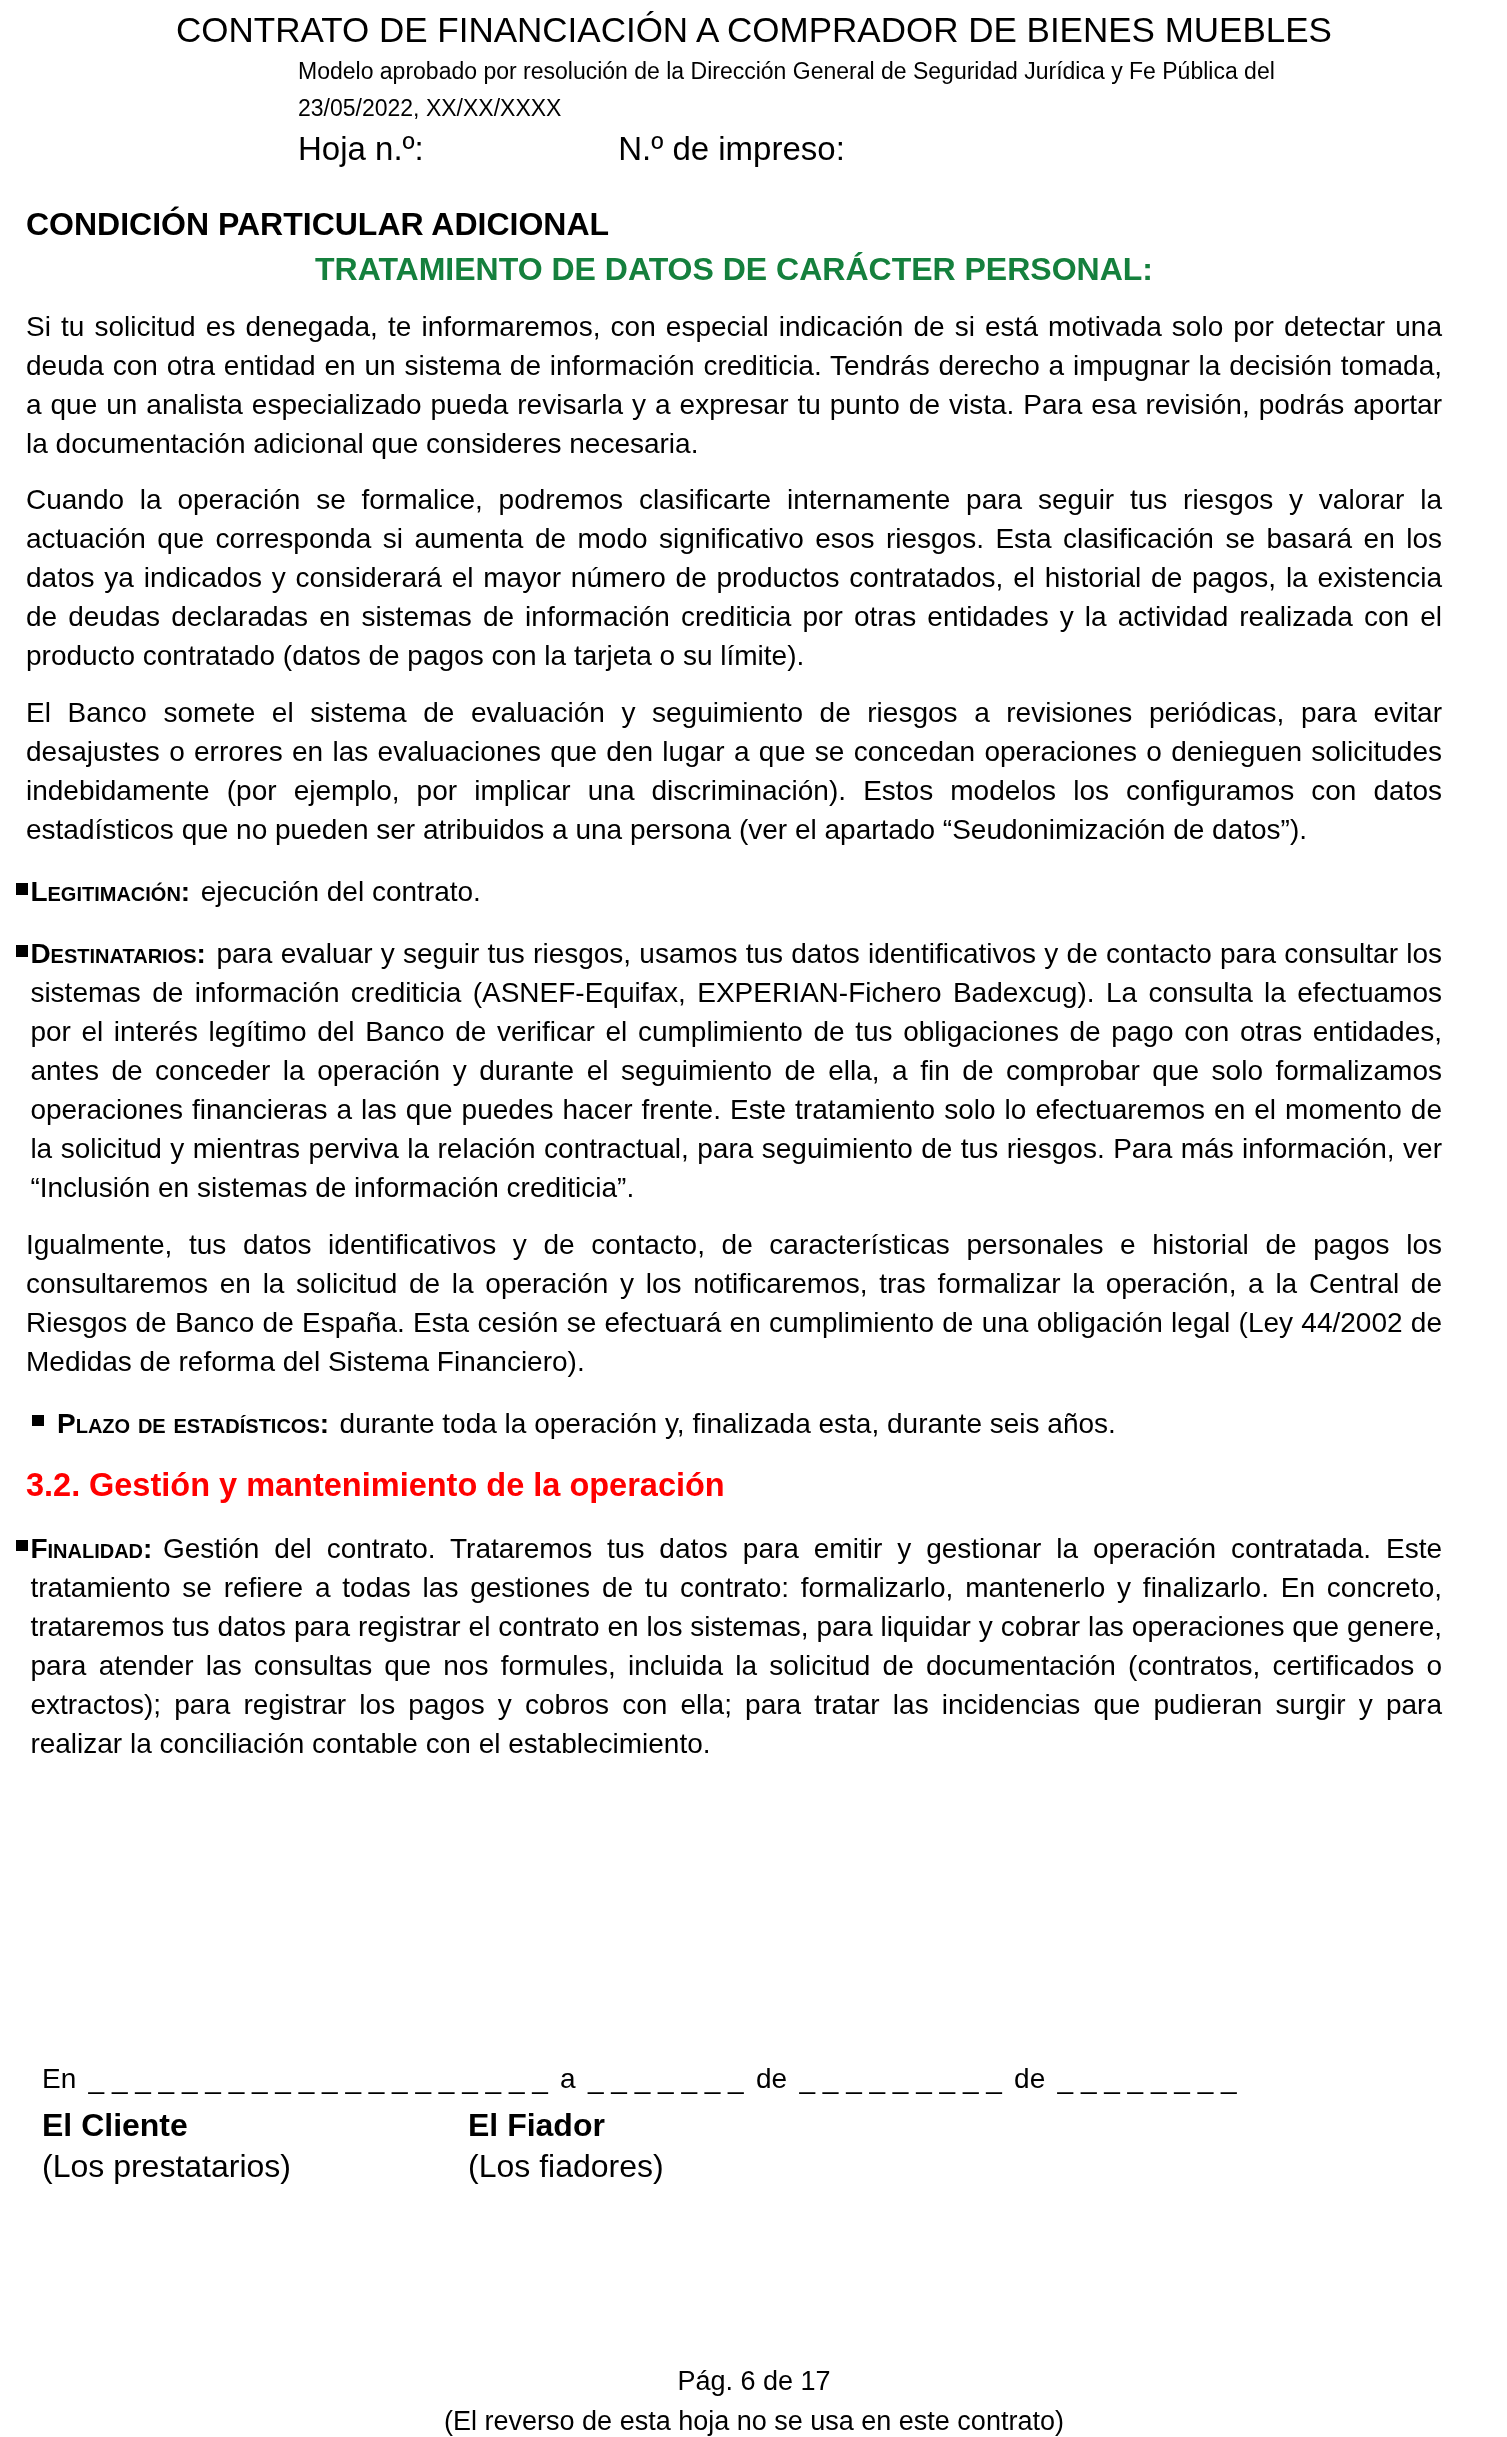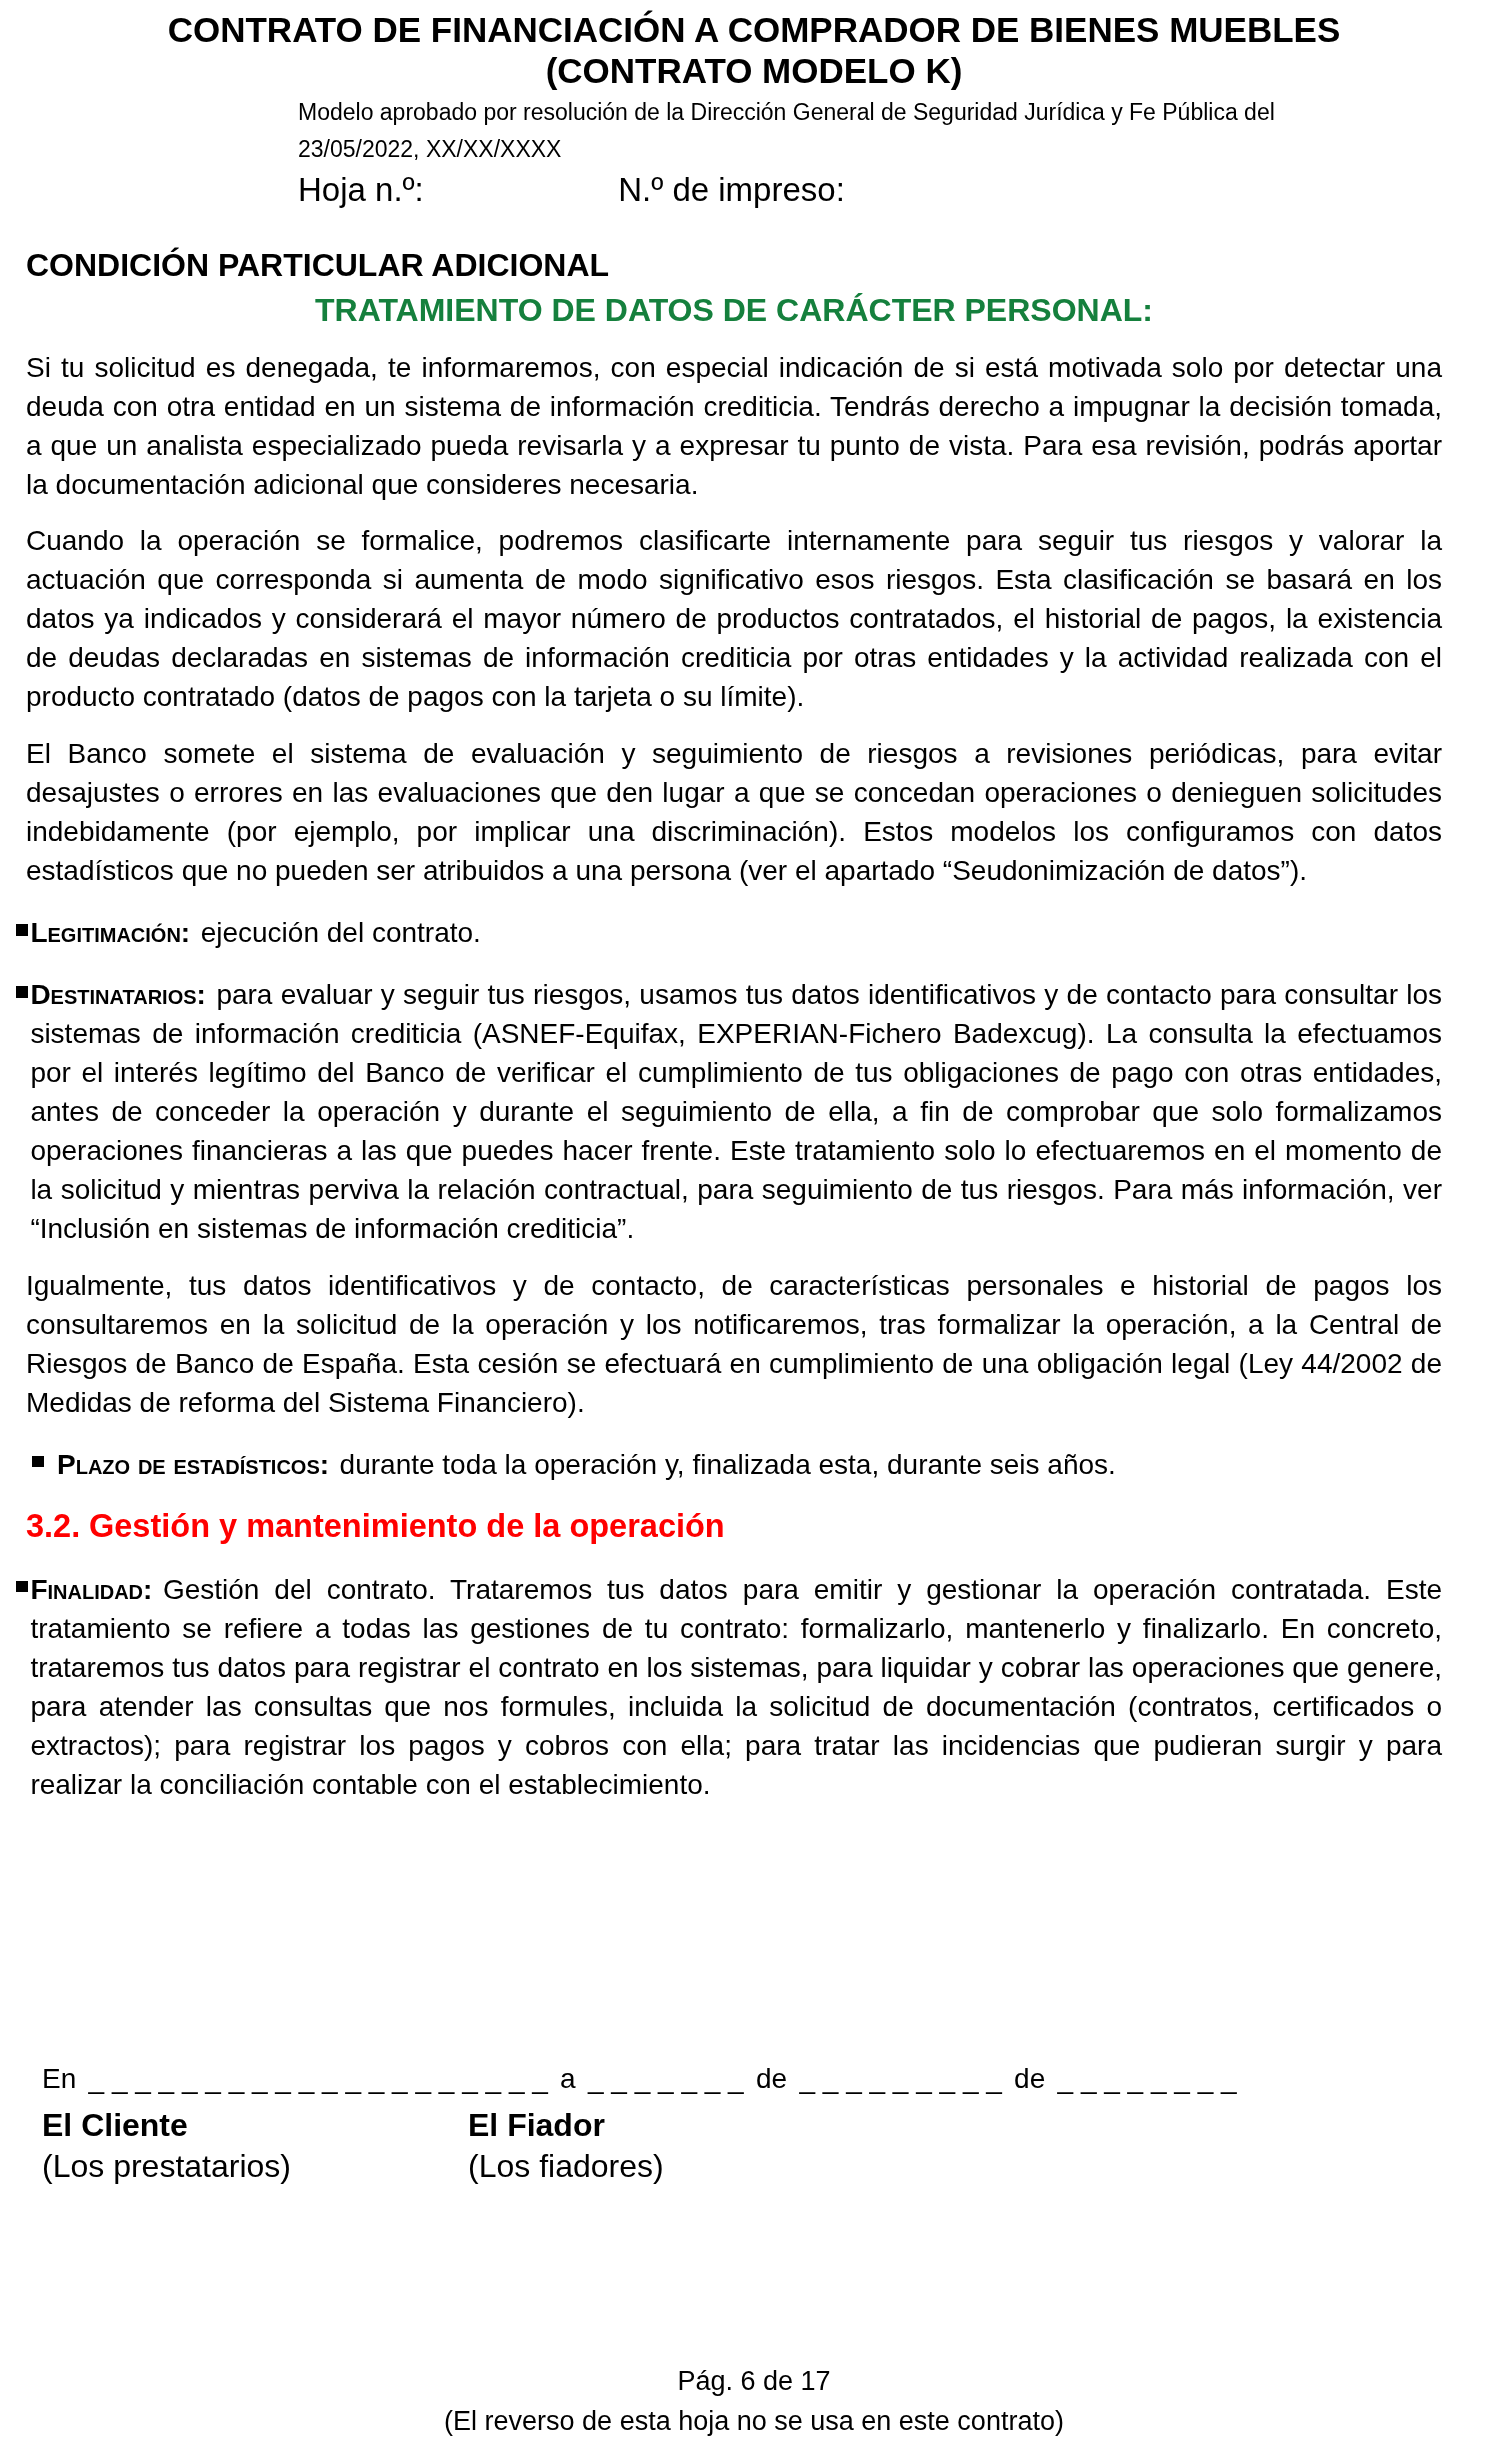--- a/index.html
+++ b/index.html
@@ -15,21 +15,21 @@
     color: #000000;
     font-family: "Liberation Sans", sans-serif;
     overflow: hidden;
   }
   
   .title-block {
     padding-top: 8.8px;
     text-align: center;
     font-size: 35px;
     line-height: 41px;
-    font-weight: bold;
+    font-weight: normal;
   }
   .header-info {
     margin-left: 298px;
     margin-top: 3.5px;
   }
   .approval {
     font-size: 23px;
     line-height: 37px;
   }
   .form-row {
@@ -149,21 +149,20 @@
     line-height: 40px;
   }
 </style>
 </head>
 <body>
 
 <div class="page">
 
   <header class="title-block">
     <div>CONTRATO DE FINANCIACIÓN A COMPRADOR DE BIENES MUEBLES</div>
-    <div>(CONTRATO MODELO K)</div>
   </header>
 
   <div class="header-info">
     <div class="approval">Modelo aprobado por resolución de la Dirección General de Seguridad Jurídica y Fe Pública del</div>
     <div class="approval">23/05/2022, XX/XX/XXXX</div>
     <div class="form-row">
       <span class="wide">Hoja n.º:</span>
       <span>N.º de impreso:</span>
     </div>
   </div>

